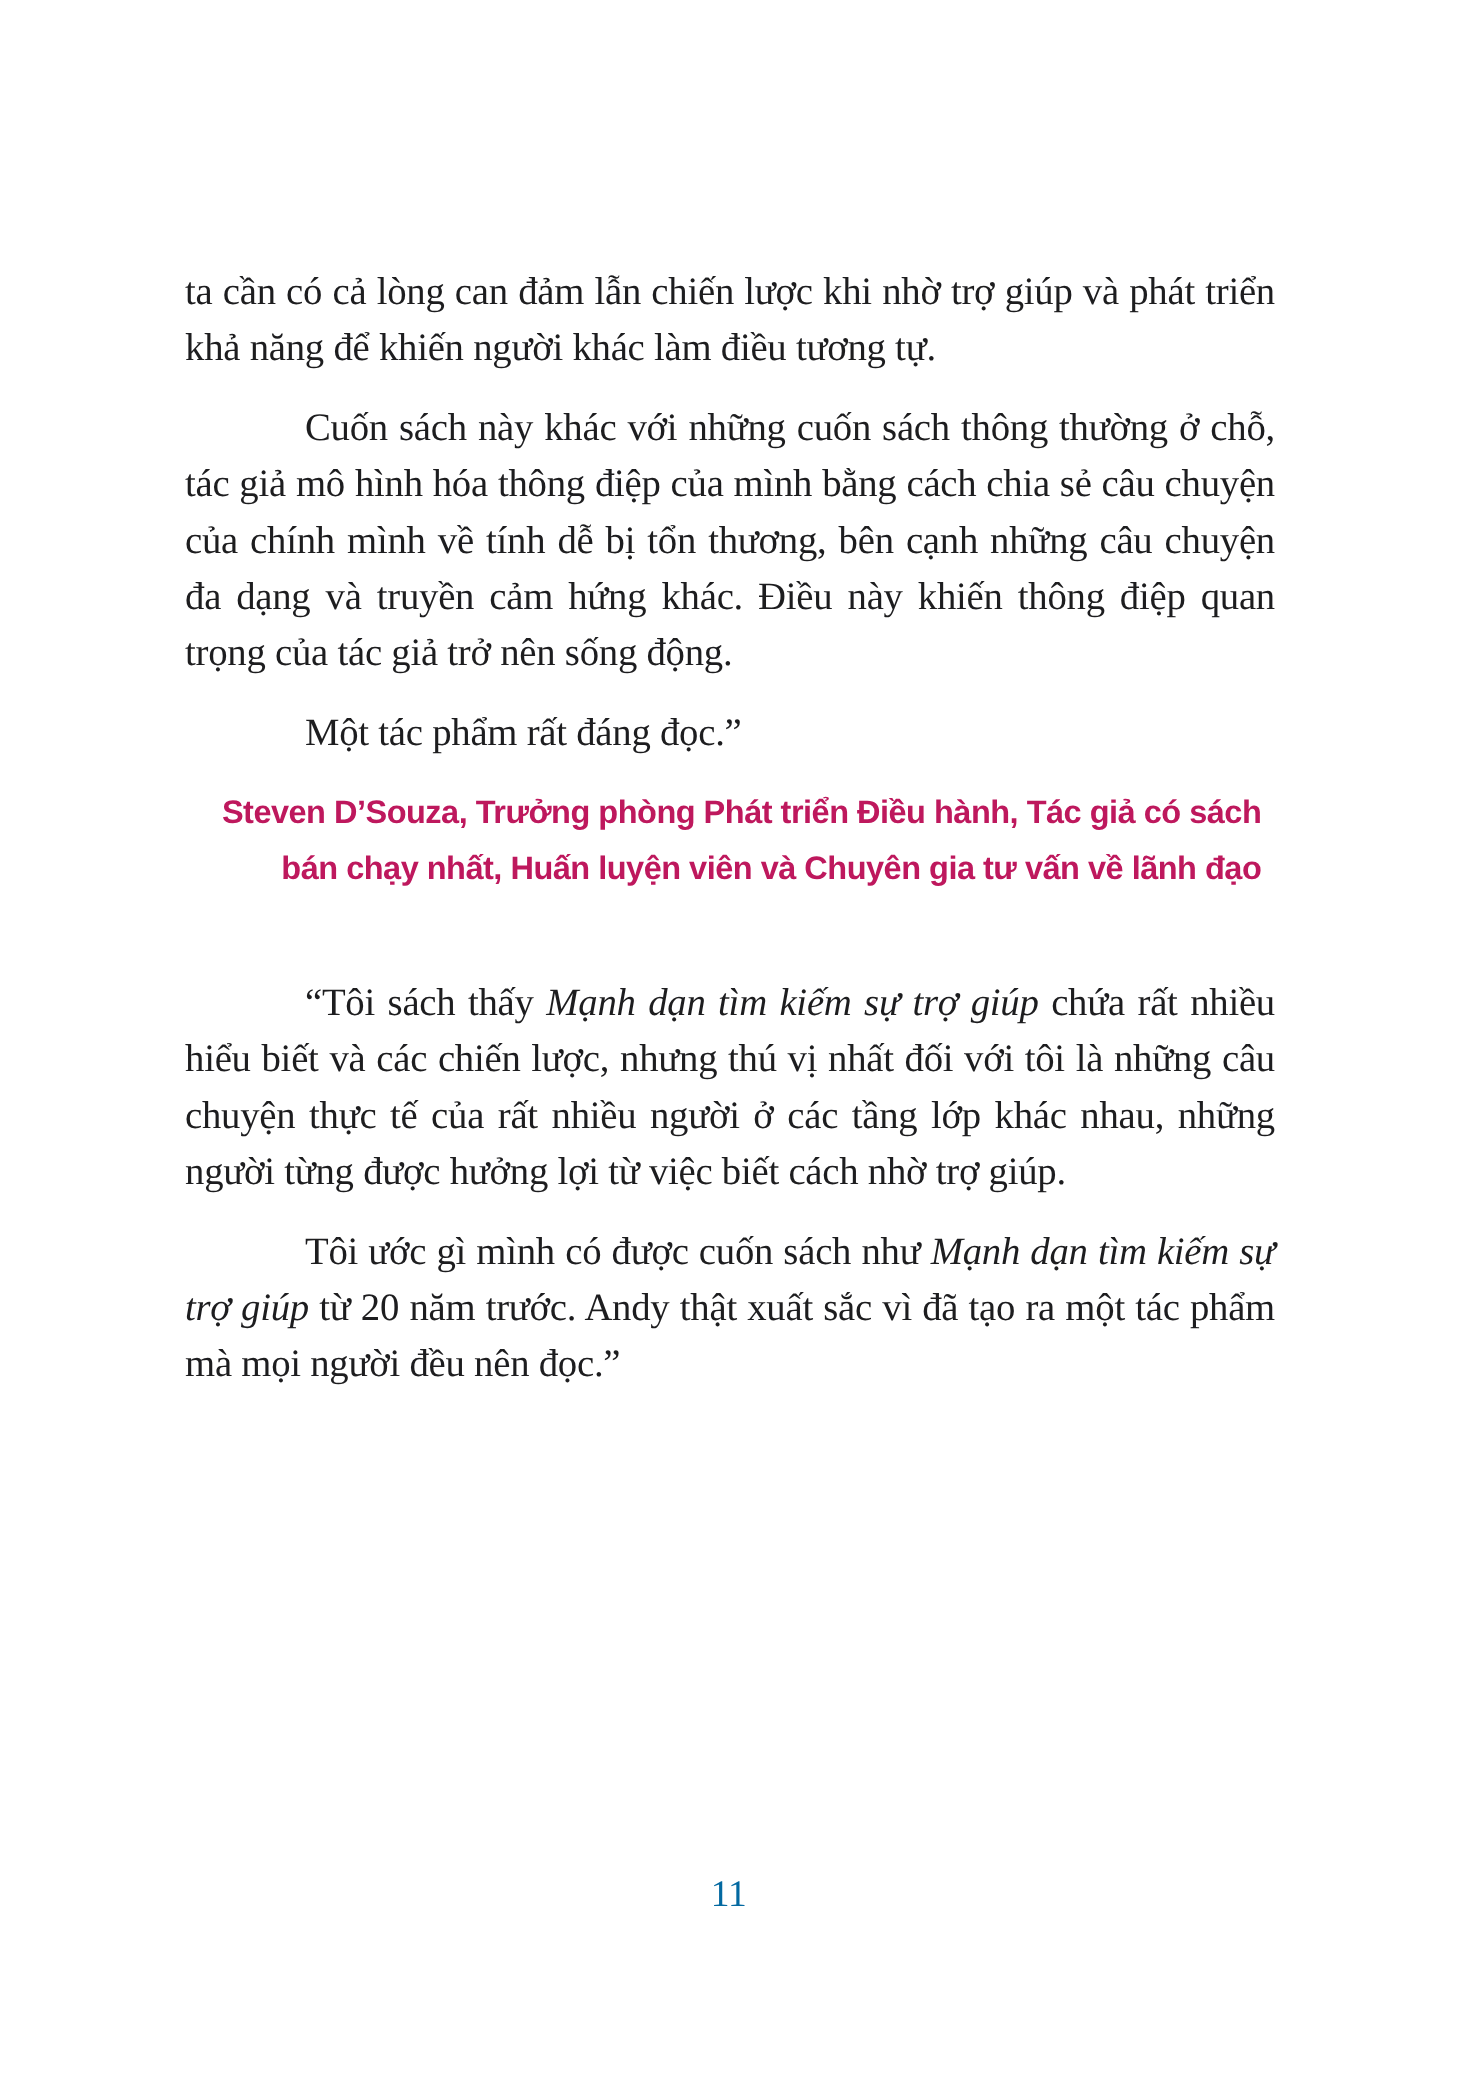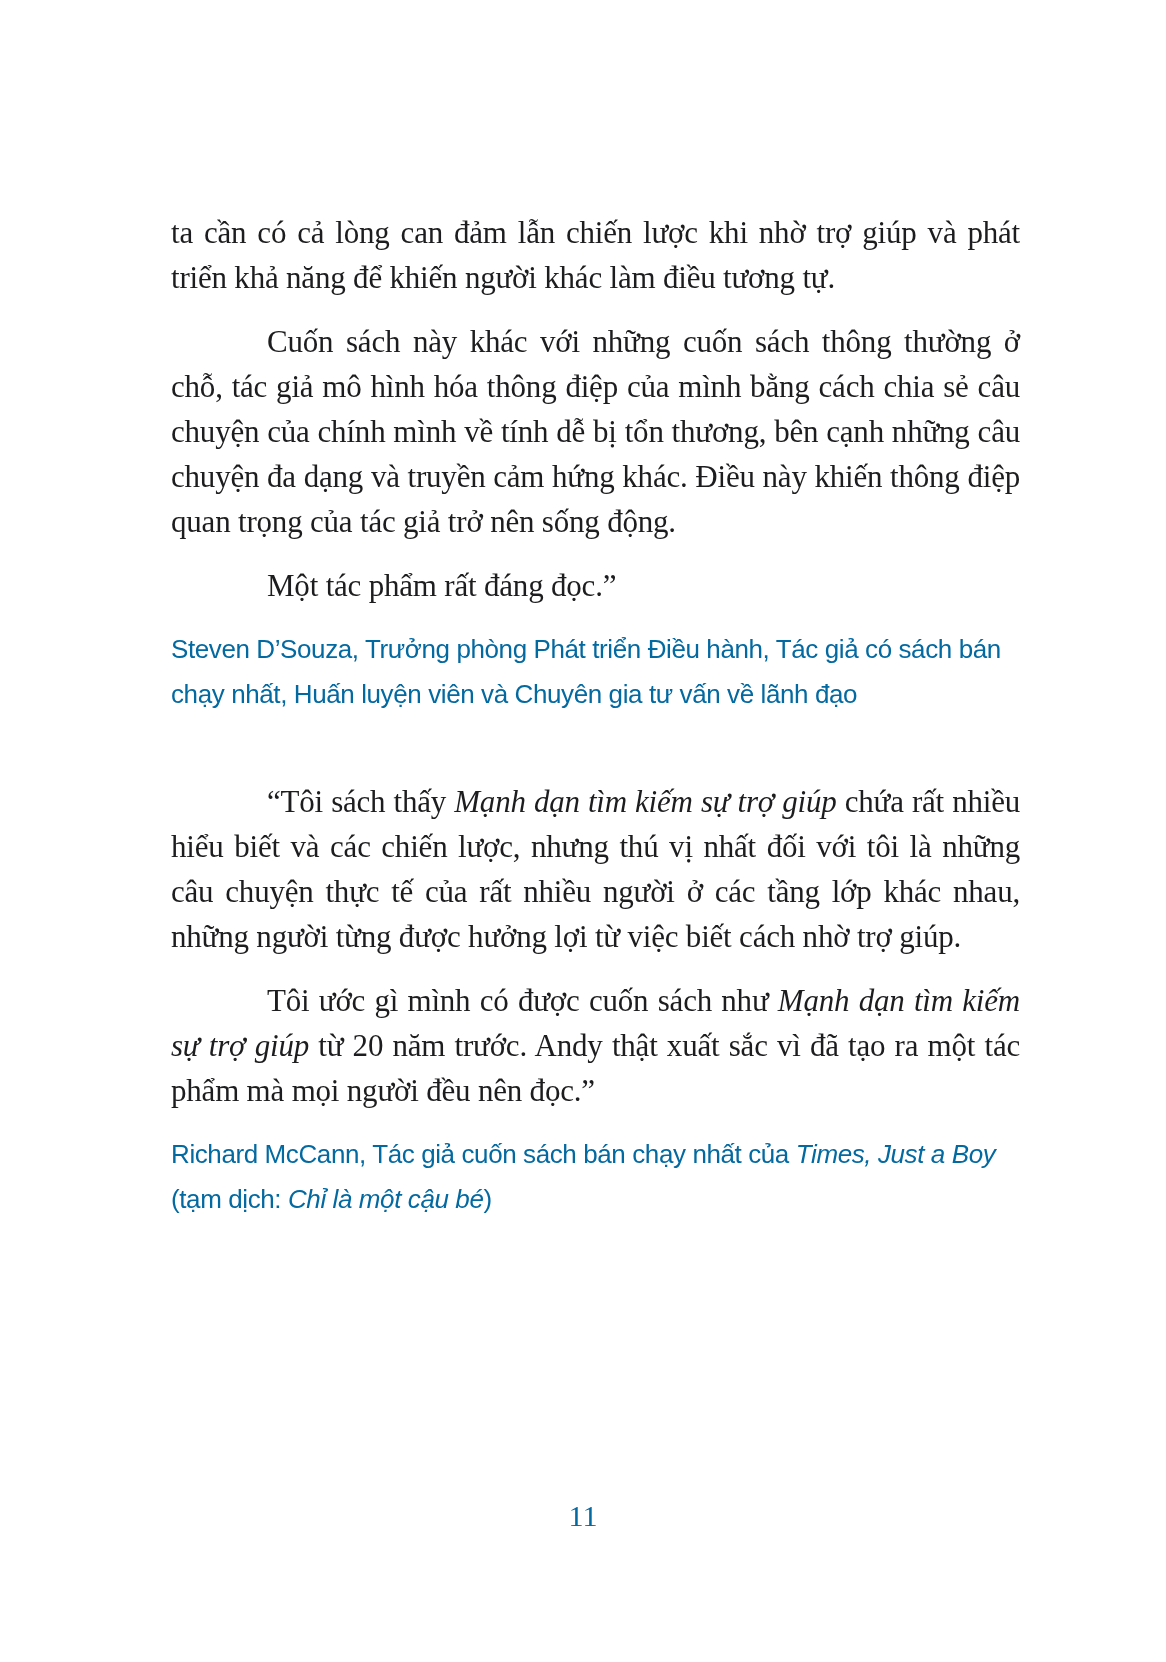--- a/index.html
+++ b/index.html
@@ -10,43 +10,42 @@
     position: relative;
     font-family: "Liberation Serif", "DejaVu Serif", serif;
     color: #1d1d1f;
     overflow: hidden;
   }
   .page {
     position: relative;
     width: 1166px;
     height: 1662px;
     background: #ffffff;
-    padding-left: 23px;
   }
   .content {
     padding: 210px 146px 0 148px;
   }
   p.body {
     font-size: 31px;
     line-height: 45px;
     text-align: justify;
     letter-spacing: -0.2px;
     margin-bottom: 19px;
     color: #1d1d1f;
   }
   p.body.indent { text-indent: 96px; }
   .it { font-style: italic; }
   .attribution {
     font-family: "Liberation Sans", "DejaVu Sans", sans-serif;
-    font-weight: normal;
+    font-weight: bold;
     font-size: 26px;
     line-height: 45px;
     letter-spacing: -0.4px;
-    text-align: left;
-    color: #0369a1;
+    text-align: right;
+    color: #be185d;
     margin: 6px auto 19px auto;
     max-width: 850px;
   }
   .section-gap { margin-top: 62px; }
   .page-number {
     position: absolute;
     top: 1498px;
     left: 0;
     width: 100%;
     text-align: center;
@@ -67,18 +66,17 @@
 
 
     <p class="body indent">Một tác phẩm rất đáng đọc.”</p>
 
     <p class="attribution">Steven D’Souza, Trưởng phòng Phát triển Điều hành, Tác giả có sách bán chạy nhất, Huấn luyện viên và Chuyên gia tư vấn về lãnh đạo</p>
 
     <p class="body indent section-gap"><span>“Tôi sách thấy </span><span class="it">Mạnh dạn tìm kiếm sự trợ giúp</span><span> chứa rất nhiều hiểu biết và các chiến lược, nhưng thú vị nhất đối với tôi là những câu chuyện thực tế của rất nhiều người ở các tầng lớp khác nhau, những người từng được hưởng lợi từ việc biết cách nhờ trợ giúp.</span></p>
 
     <p class="body indent"><span>Tôi ước gì mình có được cuốn sách như </span><span class="it">Mạnh dạn tìm kiếm sự trợ giúp</span><span> từ 20 năm trước. Andy thật xuất sắc vì đã tạo ra một tác phẩm mà mọi người đều nên đọc.”</span></p>
 
-    <p class="attribution"><span>Richard McCann, Tác giả cuốn sách bán chạy nhất của </span><span class="it">Times, Just a</span><span> </span><span class="it">Boy</span><span> (tạm dịch: </span><span class="it">Chỉ là một cậu bé</span><span>)</span></p>
 
   </div>
 
   <div class="page-number">11</div>
 </div>
 
 </body></html>

